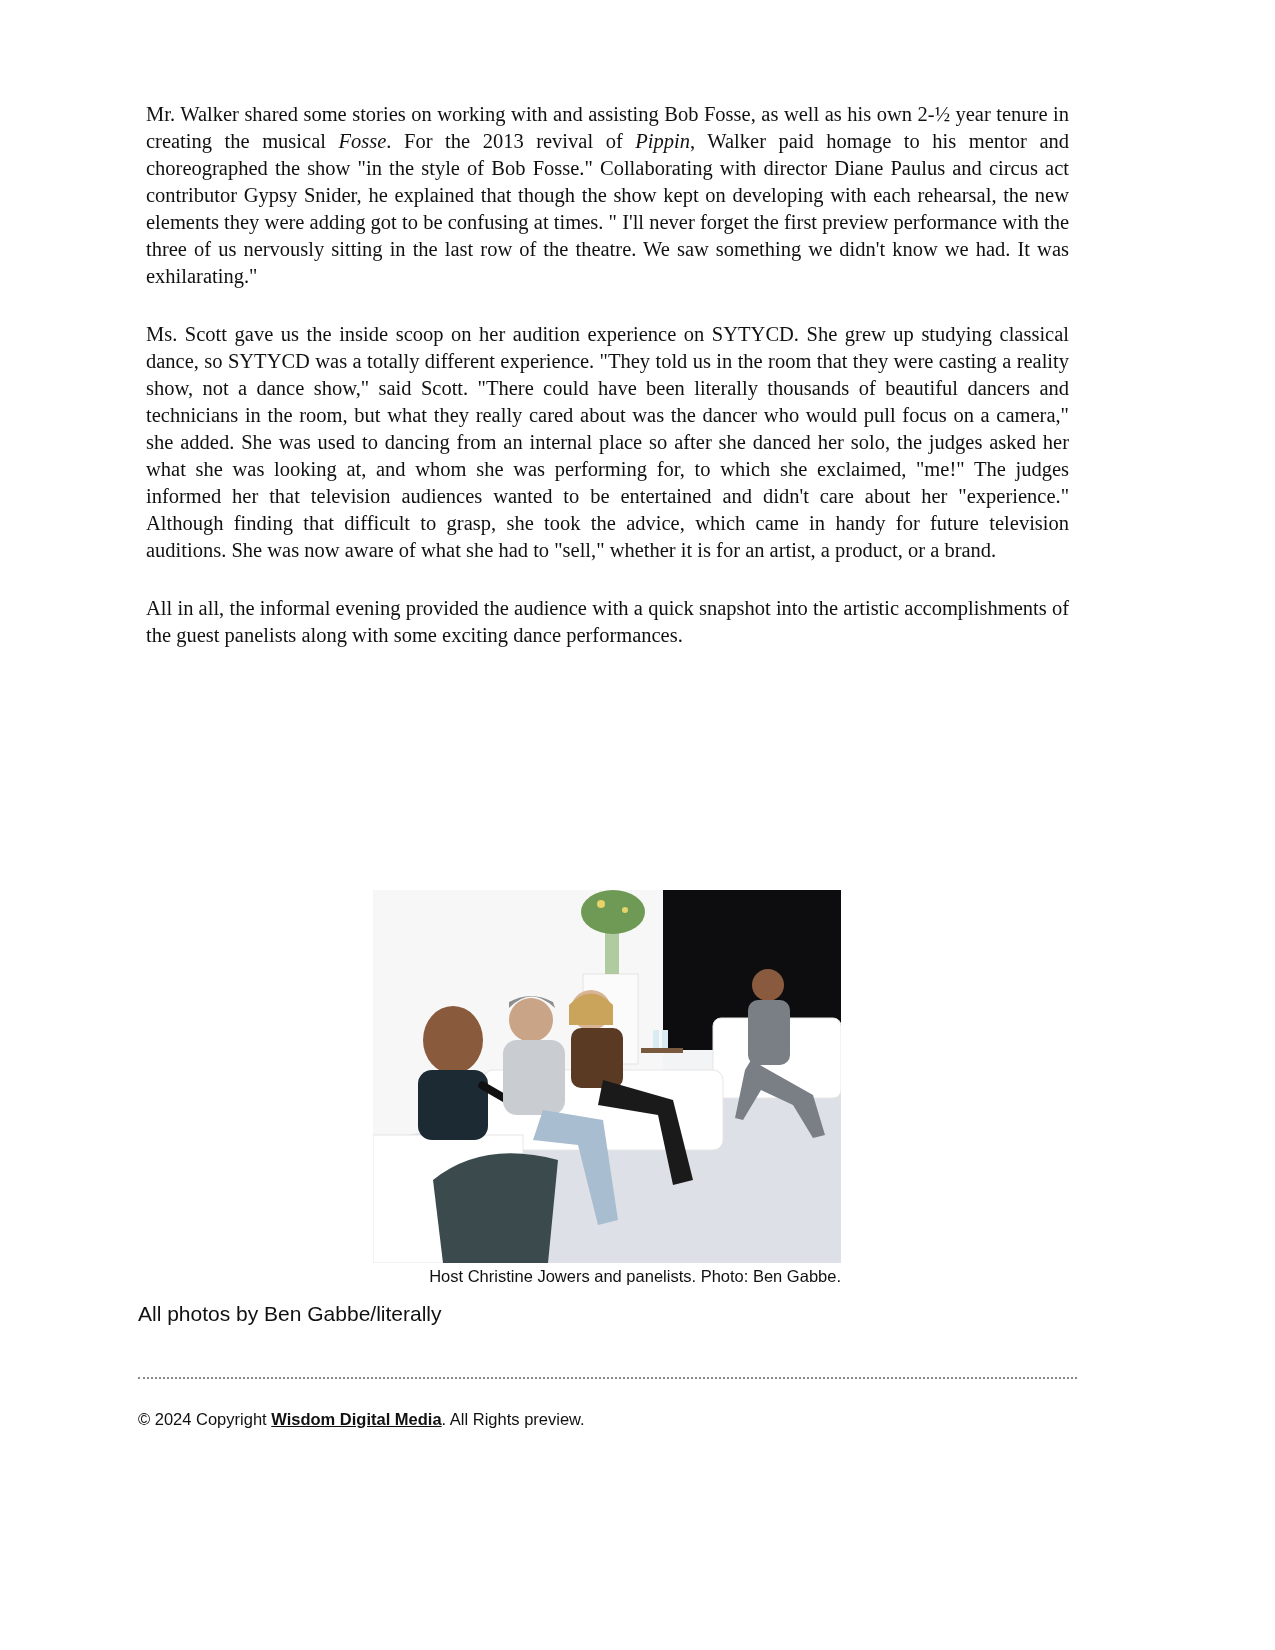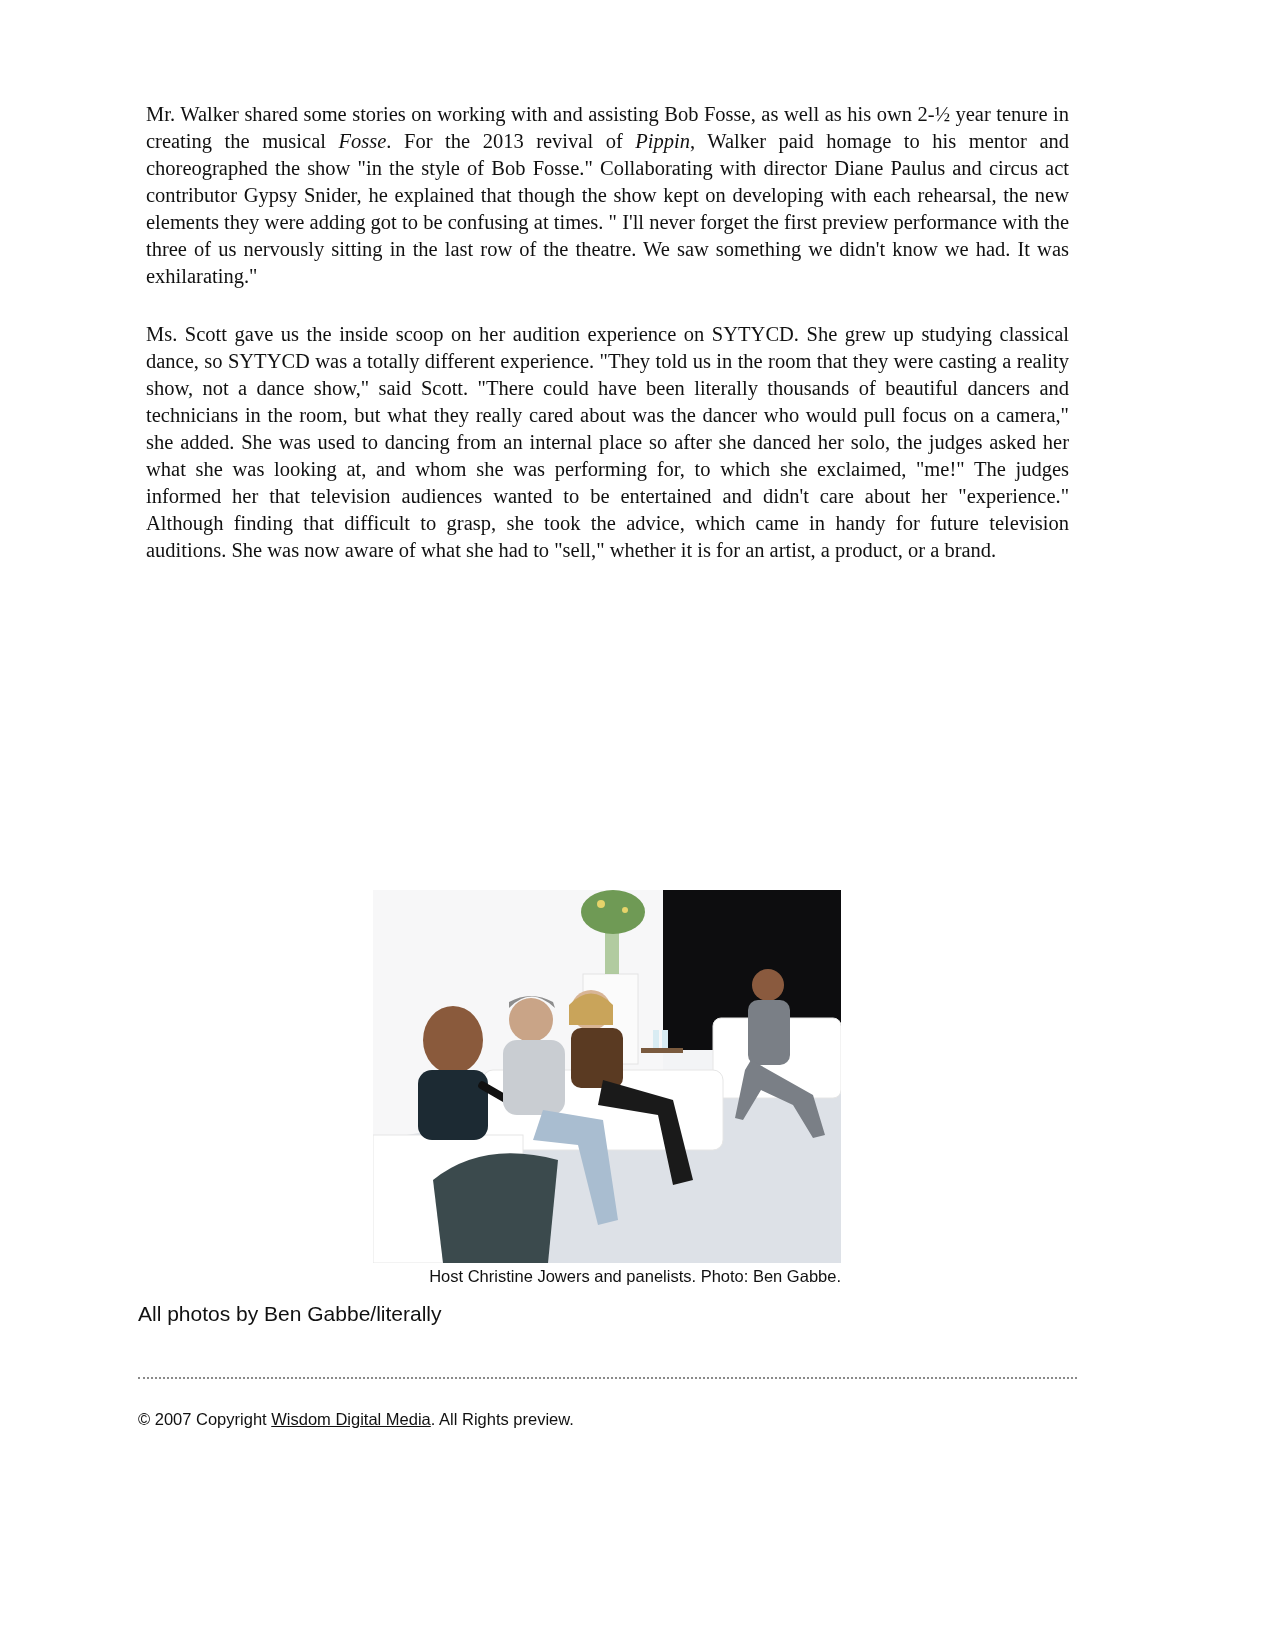--- a/index.html
+++ b/index.html
@@ -8,28 +8,29 @@
   .content { position:absolute; left:138px; top:93px; width:939px; }
   .para { margin:8px; font-size:20.5px; line-height:27px; text-align:justify;font-family:Liberation Serif, serif; }
   .para + .para { margin-top:31px; }
   .para em { font-style:italic; }
   .figure { position:absolute; left:373px; top:890px; width:468px; }
   .photo { width:468px; height:373px; display:block; background:#eef0f3; }
   .caption { text-align:right; font-size:16.5px; line-height:22px; margin-top:2px; width:468px; }
   .credit { position:absolute; left:138px; top:1300px; font-size:21px; line-height:28px; }
   .rule { position:absolute; left:138px; top:1377px; width:939px; height:0; border-top:2px dotted #8a8a8a; }
   .footer { position:absolute; left:138px; top:1407px; font-size:16.5px; line-height:24px; }
-  .footer a { color:#111; font-weight:normal; text-decoration:underline; }
+  .footer a { color:#111; font-weight:bold; text-decoration:underline; }
 </style>
 </head>
 <body>
 
 <div class="content">
   <p class="para"><span>Mr. Walker shared some stories on working with and assisting Bob Fosse, as well as his own 2-½ year tenure in creating the musical </span><em>Fosse</em><span>. For the 2013 revival of </span><em>Pippin</em><span>, Walker paid homage to his mentor and choreographed the show "in the style of Bob Fosse." Collaborating with director Diane Paulus and circus act contributor Gypsy Snider, he explained that though the show kept on developing with each rehearsal, the new elements they were adding got to be confusing at times. " I'll never forget the first preview performance with the three of us nervously sitting in the last row of the theatre. We saw something we didn't know we had. It was exhilarating."</span></p>
   <p class="para"><span>Ms. Scott gave us the inside scoop on her audition experience on SYTYCD. She grew up studying classical dance, so SYTYCD was a totally different experience. "They told us in the room that they were casting a reality show, not a dance show," said Scott. "There could have been literally thousands of beautiful dancers and technicians in the room, but what they really cared about was the dancer who would pull focus on a camera," she added. She was used to dancing from an internal place so after she danced her solo, the judges asked her what she was looking at, and whom she was performing for, to which she exclaimed, "me!" The judges informed her that television audiences wanted to be entertained and didn't care about her "experience." Although finding that difficult to grasp, she took the advice, which came in handy for future television auditions. She was now aware of what she had to "sell," whether it is for an artist, a product, or a brand.</span></p>
+  <p class="para"><span>All in all, the informal evening provided the audience with a quick snapshot into the artistic accomplishments of the guest panelists along with some exciting dance performances.</span></p>
 </div>
 
 <div class="figure">
   <svg class="photo" viewBox="0 0 468 373" preserveAspectRatio="none" aria-label="Panel discussion: host with microphone and three panelists seated on white couches">
 
     <rect x="0" y="0" width="468" height="373" fill="#f3f4f6"></rect>
     <rect x="0" y="0" width="290" height="245" fill="#f7f7f8"></rect>
 
     <rect x="290" y="0" width="178" height="160" fill="#0d0d0f"></rect>
 
@@ -69,14 +70,14 @@
     <path d="M378 170 L440 205 L452 245 L440 248 L420 215 L388 200 L370 230 L362 228 L372 180 Z" fill="#7a7f86"></path>
   </svg>
   <div class="caption">Host Christine Jowers and panelists. Photo: Ben Gabbe.</div>
 </div>
 
 <div class="credit">All photos by Ben Gabbe/literally</div>
 
 <div class="rule"></div>
 
 <div class="footer">
-  <span>© 2007 Copyright </span><a href="#">Wisdom Digital Media</a><span>. All Rights preview.</span>
+  <span>© 2024 Copyright </span><a href="#">Wisdom Digital Media</a><span>. All Rights preview.</span>
 </div>
 
 </body></html>

